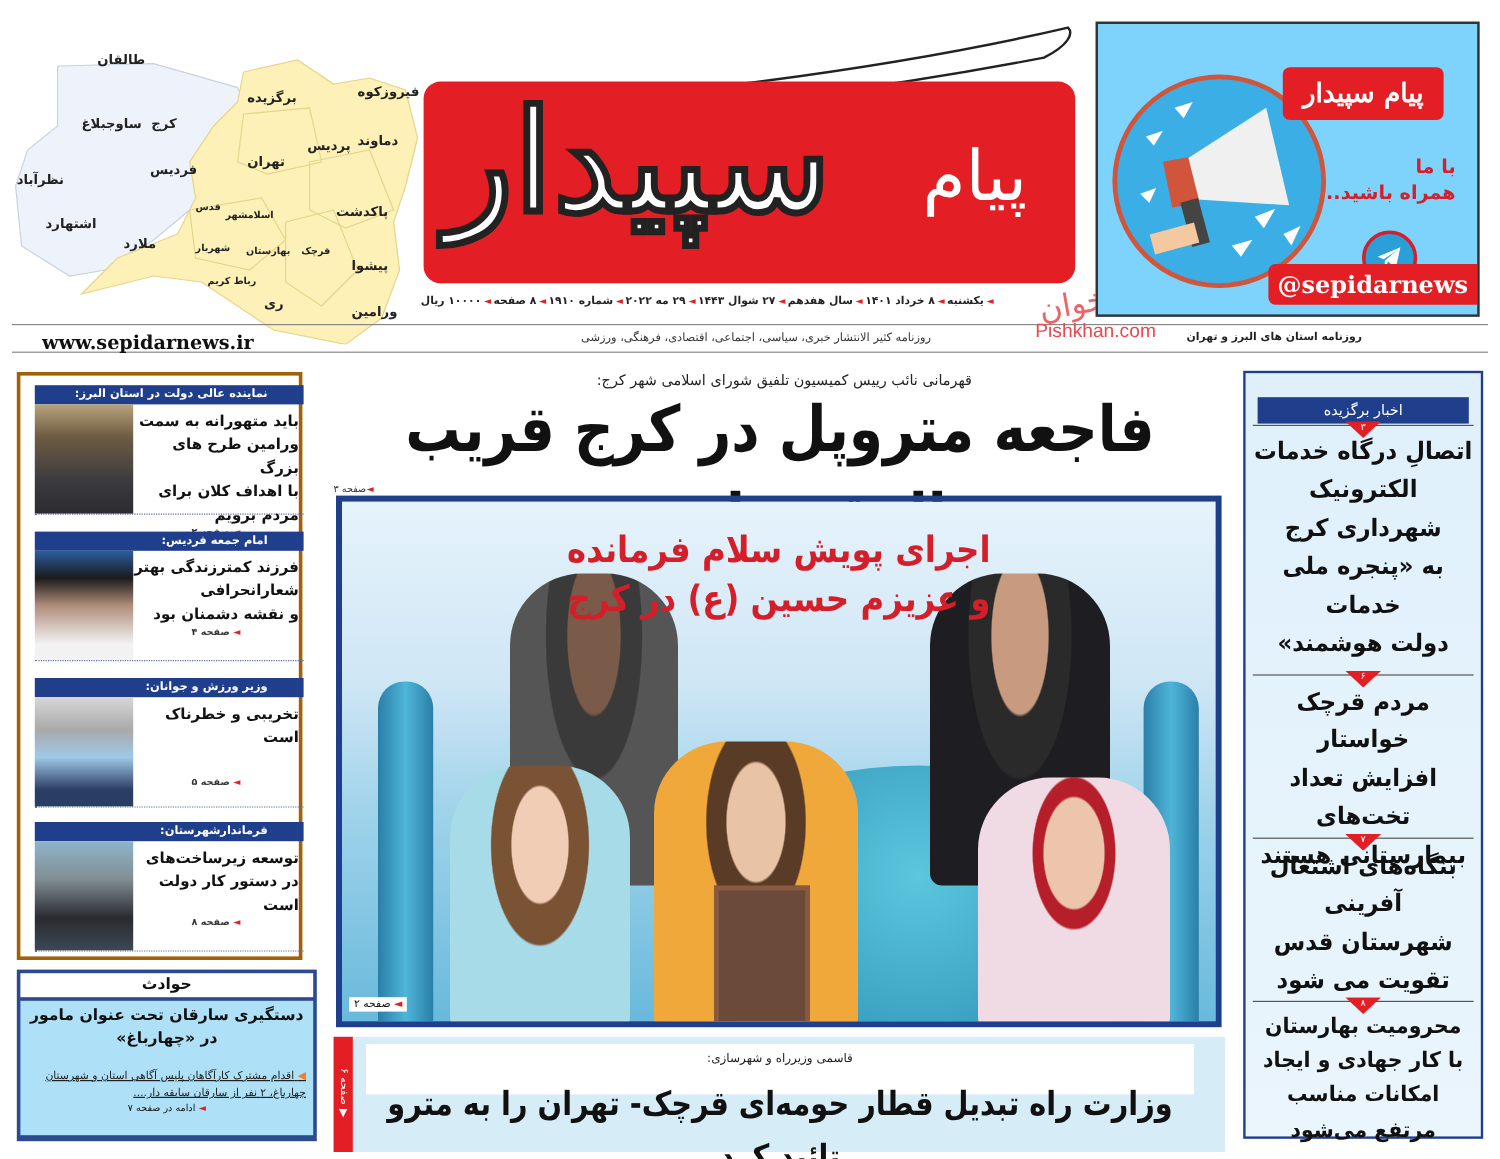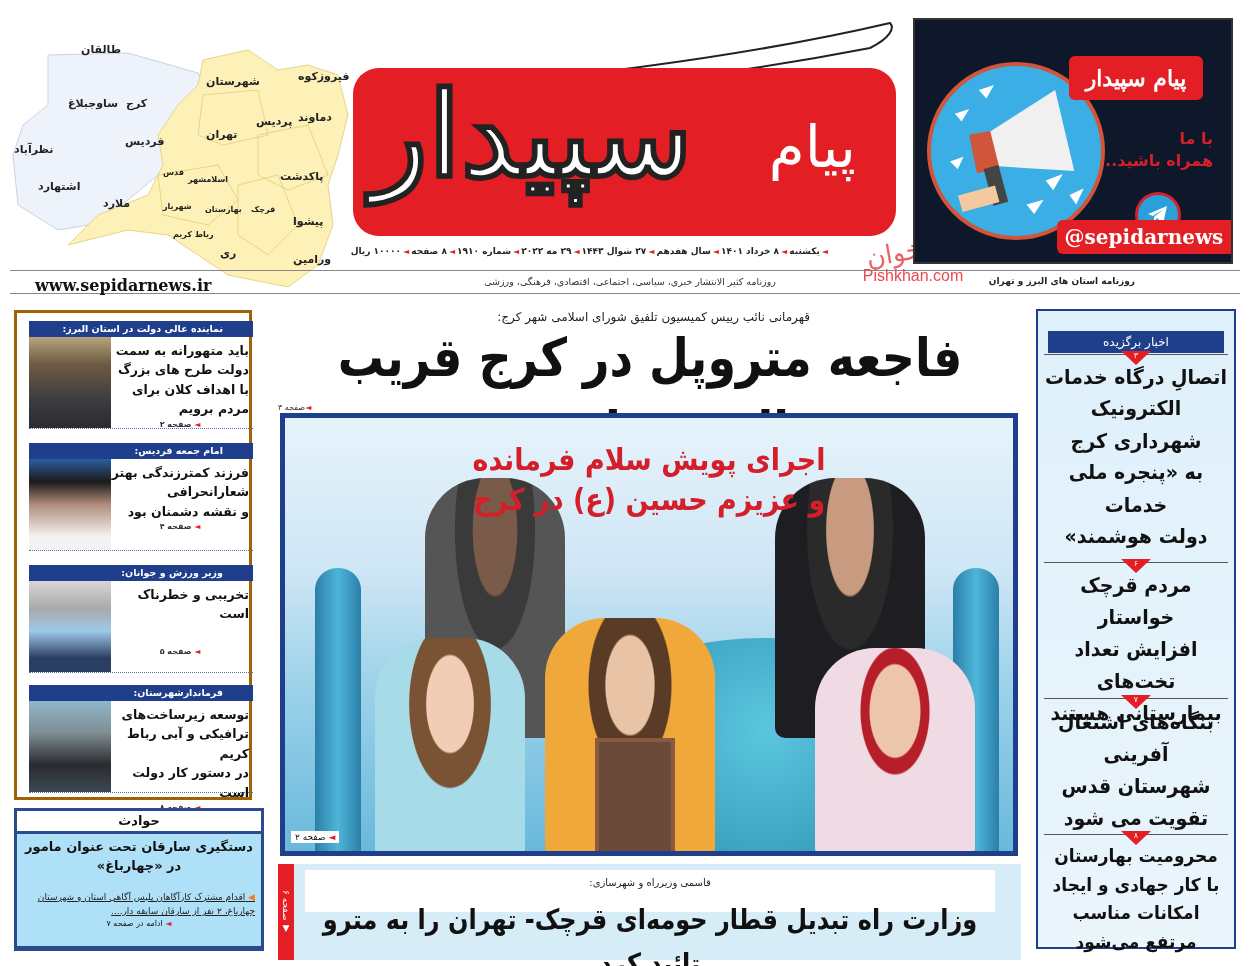--- a/index.html
+++ b/index.html
@@ -5,40 +5,40 @@
   * { box-sizing: border-box; margin: 0; padding: 0; }
   html, body { width: 1250px; height: 966px; background: #ffffff; overflow: hidden; }
   body { position: relative; font-family: "DejaVu Sans", sans-serif; color: #111; direction: rtl; }
 
   
   .map { position: absolute; left: 8px; top: 25px; width: 345px; height: 262px; }
   .map svg { width: 100%; height: 100%; }
   .map .lbl { position: absolute; font-weight: bold; font-size: 11px; color: #222; white-space: nowrap; }
   .map .lbl.sm { font-size: 8px; }
 
-  .logo { position: absolute; left: 353px; top: 68px; width: 543px; height: 168px; background: #e31e24; border-radius: 26px; }
+  .logo { position: absolute; left: 353px; top: 68px; width: 543px; height: 168px; background: #e31e24; border-radius: 14px; }
   .logo-big { position: absolute; left: 18px; top: 8px; font-family: "DejaVu Serif", serif; font-size: 118px; font-weight: bold; color: #fff;
               -webkit-text-stroke: 2px #222; line-height: 1; letter-spacing: -4px; }
   .logo-small { position: absolute; right: 40px; top: 50px; font-family: "DejaVu Serif", serif; font-size: 58px; color: #fff; line-height: 1; }
   .logo-swoosh { position: absolute; left: 440px; top: 18px; width: 460px; height: 80px; }
 
   .dateline { position: absolute; left: 420px; top: 246px; width: 410px; font-size: 9px; font-weight: bold; color: #222; text-align: right; white-space: nowrap; }
   .dateline .sep { color: #e31e24; font-size: 8px; margin: 0 2px; }
 
   .rule { position: absolute; height: 1px; background: #888; }
   .tagline { position: absolute; left: 450px; top: 276px; width: 360px; font-size: 9.5px; color: #333; text-align: center; }
   .website { position: absolute; left: 35px; top: 276px; font-family: "DejaVu Serif", serif; font-size: 16px; font-weight: bold; color: #111; direction: ltr; }
   .region-tag { position: absolute; right: 115px; top: 276px; font-size: 9px; color: #222; font-weight: bold; }
 
   .watermark { position: absolute; left: 848px; top: 235px; width: 130px; text-align: center; }
   .watermark .fa { font-family: "DejaVu Serif", serif; font-size: 26px; color: #e8494f; transform: rotate(-10deg); display: block; opacity: .85; }
   .watermark .en { font-family: "Liberation Sans", sans-serif; font-size: 16px; color: #e8494f; direction: ltr; display: block; margin-top: 2px; }
 
   
-  .ad { position: absolute; left: 913px; top: 18px; width: 320px; height: 246px; background: #0f172a; border: 2px solid #333; overflow: hidden; }
+  .ad { position: absolute; left: 913px; top: 18px; width: 320px; height: 246px; background: #7dd3fc; border: 2px solid #333; overflow: hidden; }
   .ad-circle { position: absolute; left: 12px; top: 42px; width: 178px; height: 178px; border-radius: 50%; background: #3aaee5; border: 4px solid #d0553a; }
   .ad-logo { position: absolute; right: 28px; top: 36px; width: 134px; height: 44px; background: #e31e24; border-radius: 6px; color: #fff; font-family: "DejaVu Serif", serif; font-size: 22px; font-weight: bold; text-align: center; line-height: 44px; }
   .ad-text { position: absolute; right: 18px; top: 108px; text-align: right; color: #d4202a; font-weight: bold; font-size: 16px; line-height: 1.35; }
   .ad-tg { position: absolute; right: 50px; top: 172px; width: 46px; height: 46px; border-radius: 50%; background: #2a9fd8; border: 3px solid #d4202a; display: flex; align-items: center; justify-content: center; }
   .ad-handle { position: absolute; right: 0; bottom: 8px; width: 174px; height: 34px; background: #e31e24; color: #fff; font-family: "DejaVu Serif", serif; font-weight: bold; font-size: 20px; line-height: 34px; text-align: center; direction: ltr; border-radius: 6px 0 0 6px; }
 
   
   .leftcol { position: absolute; left: 14px; top: 310px; width: 238px; height: 490px; border: 3px solid #a16207; }
   .lstory { position: absolute; left: 12px; width: 224px; }
   .lstory .kicker { height: 16px; background: #1f3e8c; color: #fff; font-size: 9.5px; font-weight: bold; text-align: right; padding-right: 30px; line-height: 16px; }
@@ -100,21 +100,21 @@
     <path d="M250 110 L300 100 L320 150 L280 165 L250 150 Z" fill="none" stroke="#e5d58a"></path>
     <path d="M150 150 L210 140 L230 175 L200 200 L155 190 Z" fill="none" stroke="#e5d58a"></path>
     <path d="M230 160 L270 150 L290 200 L260 230 L230 210 Z" fill="none" stroke="#e5d58a"></path>
   </svg>
   <span class="lbl" style="left:73px;top:18px">طالقان</span>
   <span class="lbl" style="left:60px;top:72px">ساوجبلاغ</span>
   <span class="lbl" style="left:118px;top:72px">کرج</span>
   <span class="lbl" style="left:6px;top:118px">نظرآباد</span>
   <span class="lbl" style="left:117px;top:110px">فردیس</span>
   <span class="lbl" style="left:30px;top:155px">اشتهارد</span>
-  <span class="lbl" style="left:198px;top:50px">شهرستان</span>
+  <span class="lbl" style="left:198px;top:50px">برگزیده</span>
   <span class="lbl" style="left:290px;top:45px">فیروزکوه</span>
   <span class="lbl" style="left:290px;top:86px">دماوند</span>
   <span class="lbl" style="left:248px;top:90px">پردیس</span>
   <span class="lbl" style="left:198px;top:103px">تهران</span>
   <span class="lbl sm" style="left:155px;top:143px">قدس</span>
   <span class="lbl sm" style="left:180px;top:150px">اسلامشهر</span>
   <span class="lbl" style="left:95px;top:172px">ملارد</span>
   <span class="lbl sm" style="left:155px;top:177px">شهریار</span>
   <span class="lbl sm" style="left:197px;top:180px">بهارستان</span>
   <span class="lbl sm" style="left:243px;top:180px">قرچک</span>
@@ -173,21 +173,21 @@
   </div>
   <div class="ad-handle">@sepidarnews</div>
 </div>
 
 <div class="leftcol">
   <div class="lstory" style="top:8px">
     <div class="kicker">نماینده عالی دولت در استان البرز:</div>
     <div class="body">
       <div class="text">
         <div>باید متهورانه به سمت</div>
-        <div>دولت طرح های بزرگ</div>
+        <div>ورامین طرح های بزرگ</div>
         <div>با اهداف کلان برای مردم برویم</div>
         <div class="pageref"><span class="arrow">◄</span> <span>صفحه ۲</span></div>
       </div>
       <div class="photo" style="background:linear-gradient(180deg,#b7a37d 0%,#6d5b42 30%,#3c3b3f 70%,#2b2b30 100%);"></div>
     </div>
   </div>
 
   <div class="lstory" style="top:130px">
     <div class="kicker">امام جمعه فردیس:</div>
     <div class="body">
@@ -211,21 +211,20 @@
       </div>
       <div class="photo" style="background:linear-gradient(180deg,#d7d7d7 0%,#a9a9a9 30%,#9ec9e8 55%,#2a3d62 85%);"></div>
     </div>
   </div>
 
   <div class="lstory" style="top:372px">
     <div class="kicker">فرماندارشهرستان:</div>
     <div class="body">
       <div class="text">
         <div>توسعه زیرساخت‌های</div>
-        <div>ترافیکی و آبی رباط کریم</div>
         <div>در دستور کار دولت است</div>
         <div class="pageref"><span class="arrow">◄</span> <span>صفحه ۸</span></div>
       </div>
       <div class="photo" style="background:linear-gradient(180deg,#8fb5c9 0%,#7f8e94 35%,#2b2b30 70%,#3c4854 100%);"></div>
     </div>
   </div>
 </div>
 
 <div class="hav">
   <div class="head">حوادث</div>

